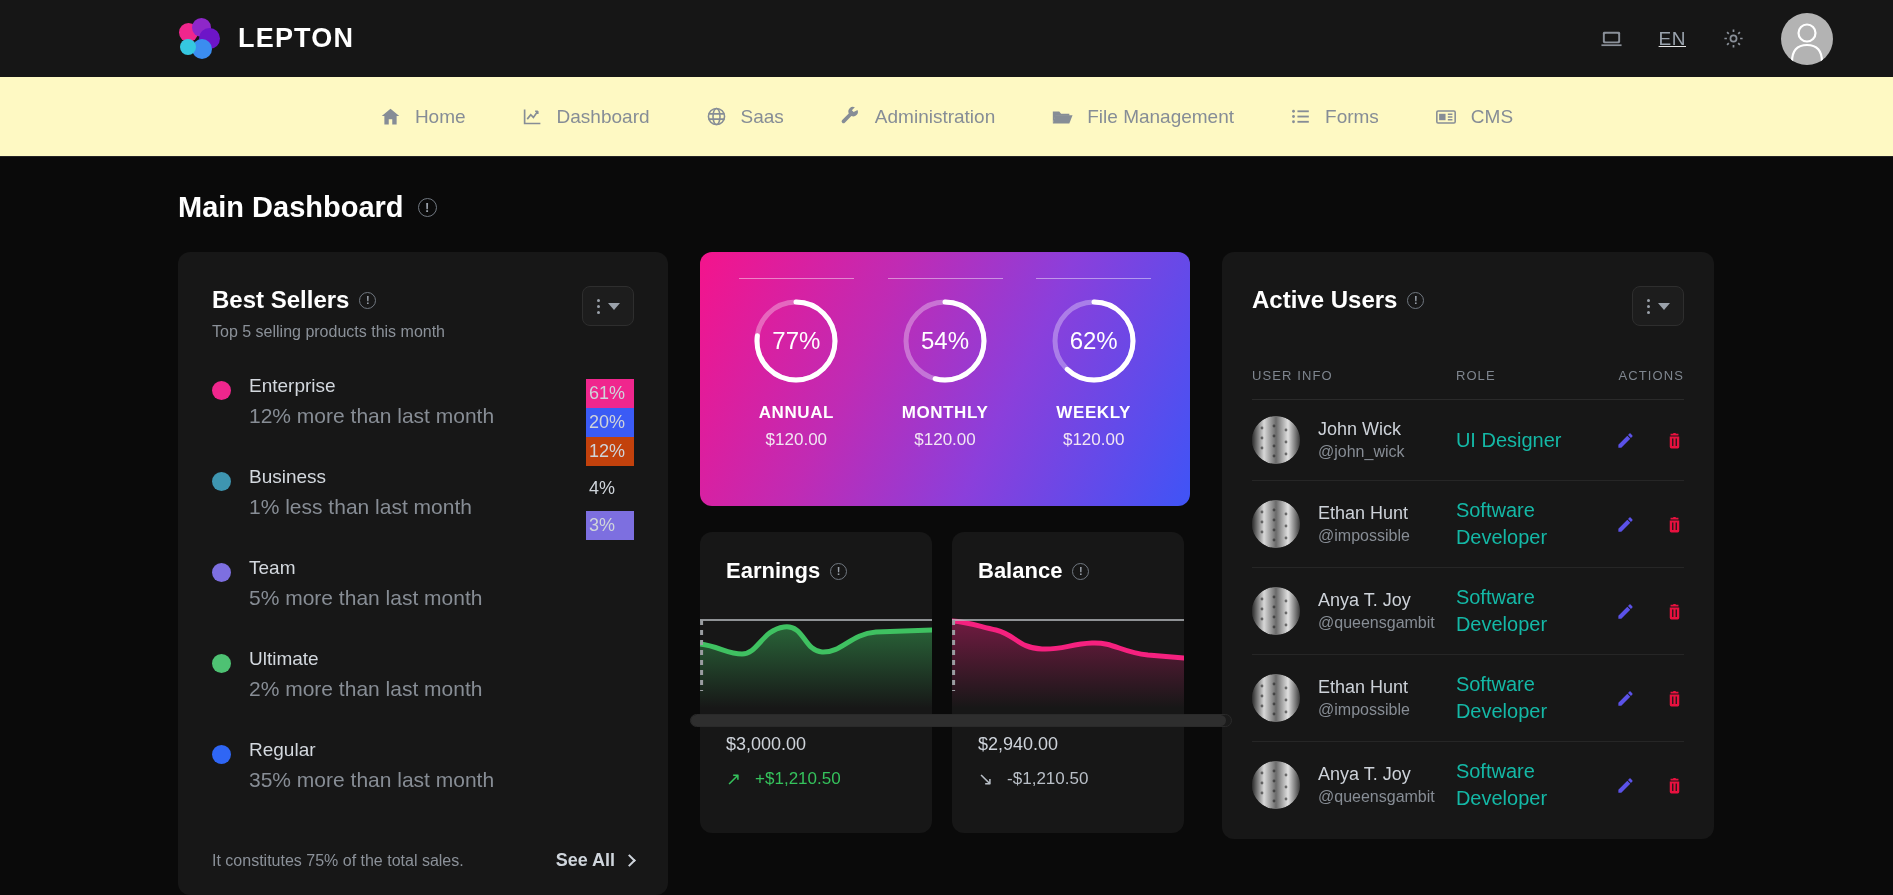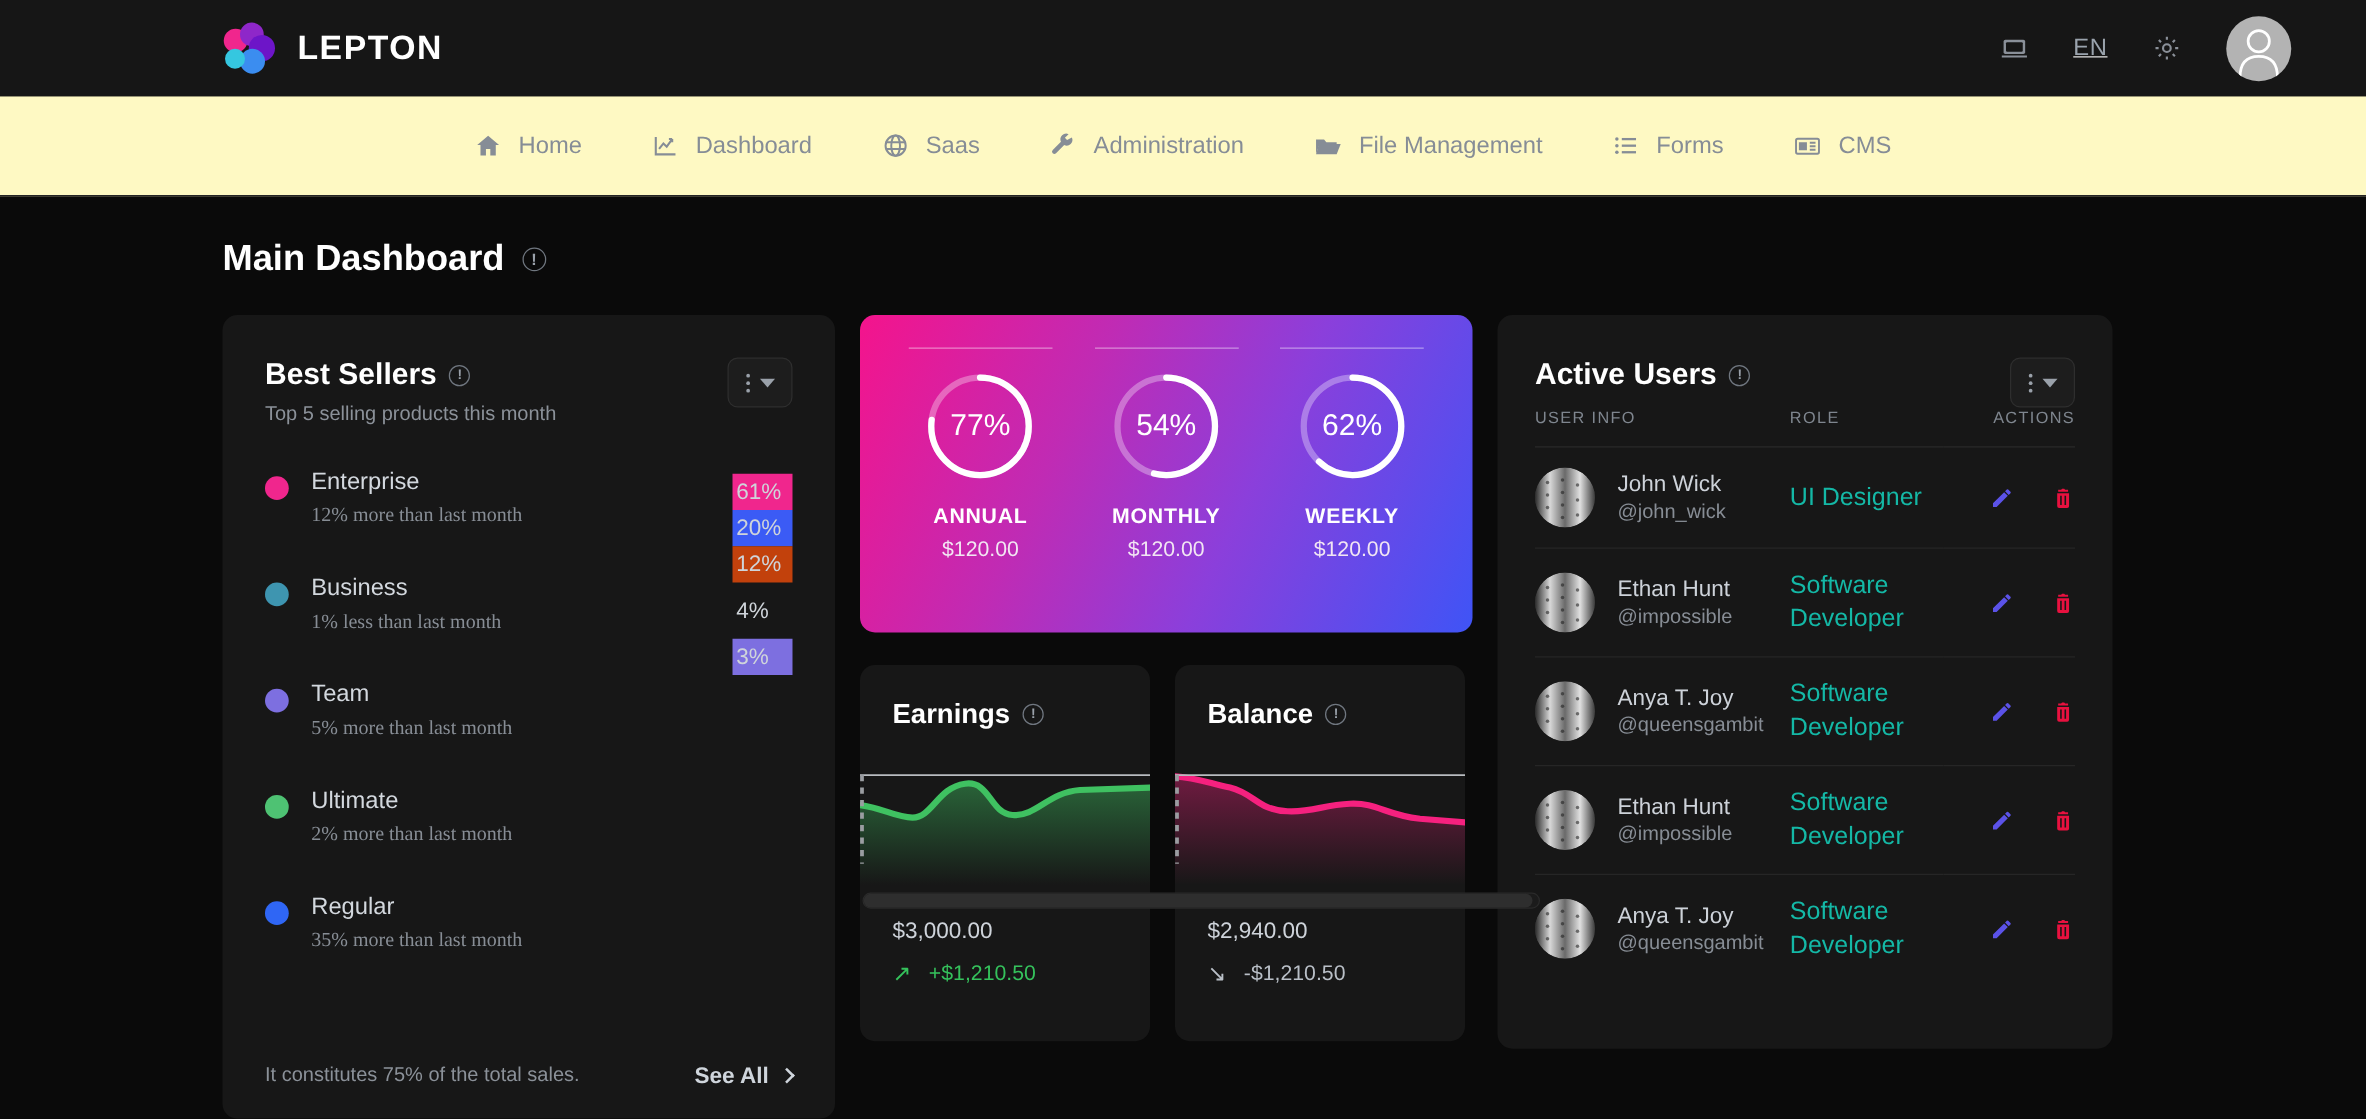--- a/index.html
+++ b/index.html
@@ -66,21 +66,21 @@
     border:1.6px solid #707780;
     display:inline-flex; align-items:center; justify-content:center;
     font-size:13px; font-weight:700; color:#9aa1aa; line-height:1;
     flex:none;
   }
   .info-ic.sm { width:17px; height:17px; font-size:11px; }
 
   .grid {
     display:grid;
     grid-template-columns:490px 490px 492px;
-    gap:20px;
+    gap:32px;
     align-items:start;
   }
 
   .card {
     background:#171717;
     border-radius:12px;
   }
 
   
   .bs-card { padding:34px 34px 0 34px; height:643px; position:relative; }
@@ -96,21 +96,21 @@
   }
   .kebab .dots { display:flex; flex-direction:column; gap:3px; }
   .kebab .dots i { width:3px; height:3px; border-radius:50%; background:#9aa1aa; display:block; }
   .caret { width:0;height:0;border-left:6px solid transparent;border-right:6px solid transparent;border-top:7px solid #9aa1aa; }
 
   .bs-body { display:flex; margin-top:34px; }
   .bs-list { flex:1; }
   .bs-row { display:flex; align-items:flex-start; gap:18px; margin-bottom:38px; }
   .bs-dot { width:19px; height:19px; border-radius:50%; margin-top:6px; flex:none; }
   .bs-name { font-size:19px; color:#d3d8de; }
-  .bs-delta { font-size:16px; color:#878d95; margin-top:7px;font-family:Liberation Serif, serif; }
+  .bs-delta { font-size:21px; color:#878d95; margin-top:7px; }
 
   .bs-badges { width:48px; flex:none; padding-top:4px; }
   .badge {
     height:29px; display:flex; align-items:center; justify-content:flex-start;
     font-size:18px; color:#cfd4da; padding-left:3px;
   }
 
   .bs-foot {
     position:absolute; left:34px; right:34px; bottom:24px;
     display:flex; align-items:center;
@@ -151,21 +151,21 @@
   .spark svg { display:block; width:100%; height:100%; }
   .mini-vals { padding:26px 26px 0 26px; }
   .mini-amount { font-size:18px; color:#ced3da; }
   .mini-delta { margin-top:14px; display:flex; align-items:center; gap:14px; font-size:17px; }
   .arrow { font-size:18px; line-height:1; }
 
   
   .au-card { padding:34px 30px 30px 30px; height:587px; }
   .au-head { display:flex; align-items:flex-start; }
   .au-title { font-size:24px; font-weight:600; color:#fff; display:flex; align-items:center; gap:10px; }
-  .au-table { width:100%; border-collapse:collapse; }
+  .au-table { width:100%; border-collapse:collapse; margin-top:42px; }
   .au-table th {
     text-align:left; font-size:13px; font-weight:400; letter-spacing:1.1px;
     color:#7f868f; padding-bottom:16px; border-bottom:1px solid #2a2a2a;
   }
   .au-table th.actions { text-align:right; }
   .au-table td { padding:16px 0; border-bottom:1px solid #262626; vertical-align:middle; }
   .au-table tr:last-child td { border-bottom:none; }
   .u-cell { display:flex; align-items:center; gap:18px; }
   .u-av { width:48px; height:48px; border-radius:50%; flex:none; overflow:hidden; background:#3a3a3a; }
   .u-name { font-size:18px; color:#cdd2d9; }

